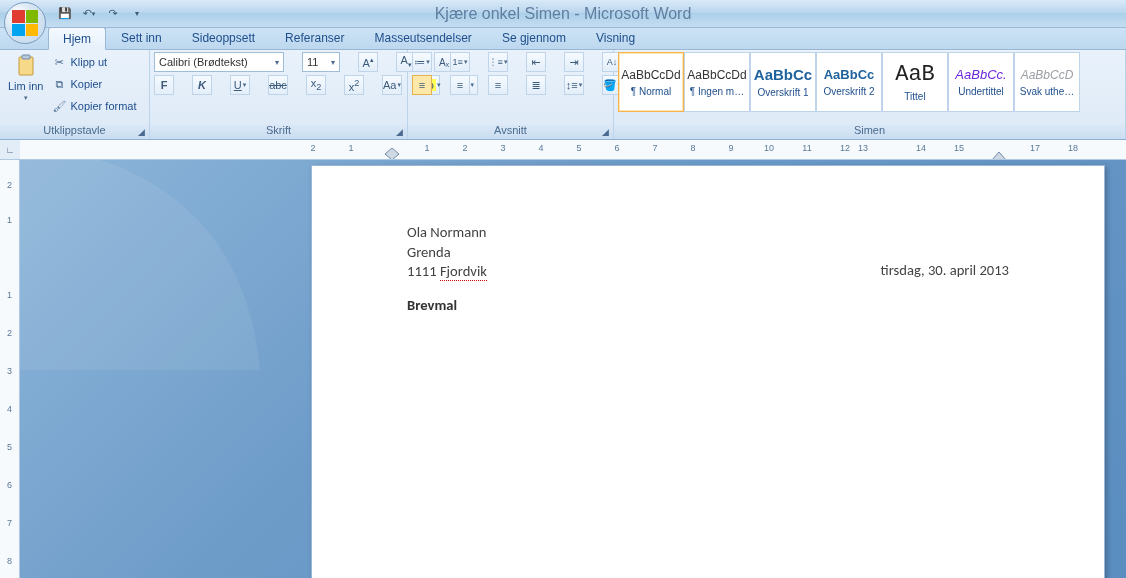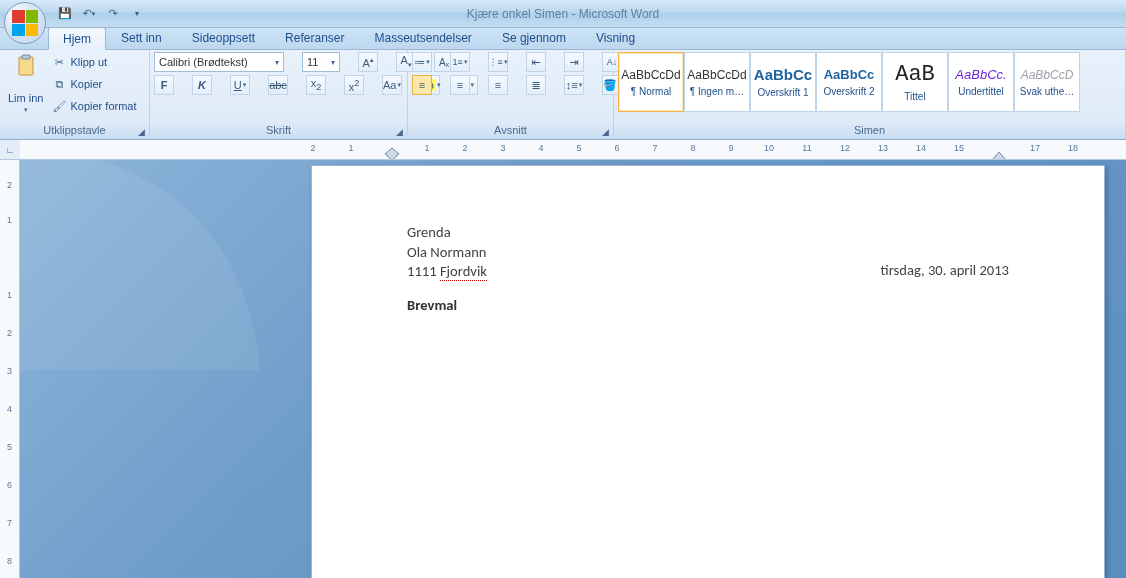--- a/index.html
+++ b/index.html
@@ -36,21 +36,21 @@
   .office-logo div:nth-child(1){background:#e03c31;}
   .office-logo div:nth-child(2){background:#7fba00;}
   .office-logo div:nth-child(3){background:#00a4ef;}
   .office-logo div:nth-child(4){background:#ffb900;}
   .qat {
     margin-left: 56px; display: flex; align-items: center; gap: 6px;
   }
   .qat-btn { width: 18px; height: 18px; display: flex; align-items:center; justify-content:center; cursor:pointer; color:#3c5a7a;}
   .title {
     position: absolute; left: 0; right: 0; text-align: center;
-    color: #5f7ea0; font-size: 12px; pointer-events: none;
+    color: #5f7ea0; font-size: 16px; pointer-events: none;
   }
   
   .tabsrow {
     height: 22px;
     background: linear-gradient(to bottom, #cde3f6, #bcd7ee);
     display: flex; align-items: flex-end;
     padding-left: 48px;
     border-bottom: 1px solid #9ab8d6;
   }
   .tab {
@@ -83,21 +83,21 @@
     background: linear-gradient(to bottom, #dce9f7, #c9ddf1);
     margin: 0 -4px -2px;
     position: relative;
   }
   .launcher {
     position: absolute; right: 2px; top: 2px; width: 11px; height: 11px;
     cursor: pointer; color:#4a6b8f; font-size:9px; line-height:10px; text-align:center;
     border:1px solid transparent;
   }
   .bigbtn {
-    display: flex; flex-direction: column; align-items: center; gap: 14px;
+    display: flex; flex-direction: column; align-items: center; gap: 2px;
     padding: 2px 4px; cursor:pointer;
   }
   .bigbtn .icn { width: 24px; height: 24px; }
   .bigbtn .lbl { font-size: 11px; color: #1e4e8c; text-align: center; line-height: 12px;}
   .smallrow { display:flex; flex-direction:column; gap:2px;}
   .srow { display:flex; align-items:center; gap:3px; height:20px;}
   .srow .slbl{ color:#1e4e8c;}
   .sicn { width:16px; height:16px; display:flex;align-items:center;justify-content:center; color:#4a6b8f;}
   .ctrl {
     height: 20px; border:1px solid #9fbcd9; background:#fff; display:flex; align-items:center;
@@ -427,33 +427,33 @@
         <div class="hnum" style="left:208px;">3</div>
         <div class="hnum" style="left:246px;">4</div>
         <div class="hnum" style="left:284px;">5</div>
         <div class="hnum" style="left:322px;">6</div>
         <div class="hnum" style="left:360px;">7</div>
         <div class="hnum" style="left:398px;">8</div>
         <div class="hnum" style="left:436px;">9</div>
         <div class="hnum" style="left:474px;">10</div>
         <div class="hnum" style="left:512px;">11</div>
         <div class="hnum" style="left:550px;">12</div>
-        <div class="hnum" style="left:588px;">13</div>
+        <div class="hnum" style="left:568px;">13</div>
         <div class="hnum" style="left:626px;">14</div>
         <div class="hnum" style="left:664px;">15</div>
         <svg class="indent" style="left:697px;" width="14" height="12">
             <polygon points="0,12 14,12 7,4" fill="#cfd9e6" stroke="#6e8aa6"></polygon>
           </svg>
         <div class="hnum" style="left:740px;">17</div>
         <div class="hnum" style="left:778px;">18</div>
       </div>
     </div>
     <div class="doc-scroll">
       <div class="page">
+        <div class="line">Ola Normann</div>
         <div class="line">Grenda</div>
-        <div class="line">Ola Normann</div>
         <div class="line"><span>1111 </span><span class="spellerr">Fjordvik</span></div>
         <div class="date">tirsdag, 30. april 2013</div>
         <div class="line bold">Brevmal</div>
       </div>
     </div>
   </div>
 </div>
 
 </body></html>

